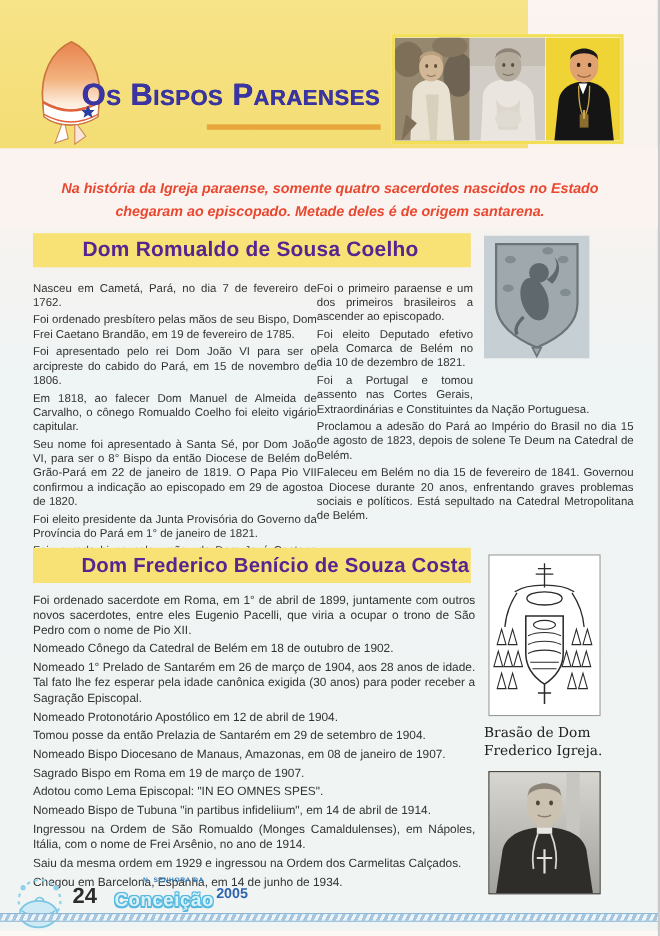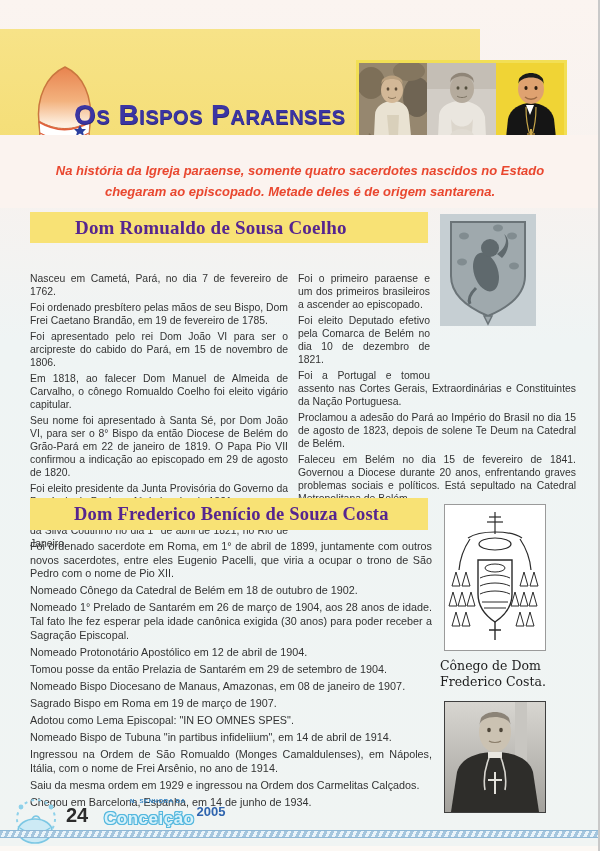--- a/index.html
+++ b/index.html
@@ -6,47 +6,47 @@
   html,body { background:#e8e8e8; }
   .page {
     position:relative; width:600px; height:851px; margin:0 auto;
     background:linear-gradient(180deg,#fbf4f0 0%,#f7f2ef 22%,#eff4f4 40%,#f0f4f3 100%);
     font-family:"Liberation Sans", sans-serif;
     overflow:hidden;
     border-right:2px solid #c9c9c9;
   }
   
   .header { position:absolute; left:0; top:0; width:480px; height:135px;
-    background:linear-gradient(180deg,#f7e388 0%,#f5df7a 70%,#f3dd74 100%);margin-top:29px; }
+    background:linear-gradient(180deg,#f7e388 0%,#f5df7a 70%,#f3dd74 100%); }
   .mitre { position:absolute; left:28px; top:36px; }
   .header-title { position:absolute; left:74px; top:70px;
     font-family:"Liberation Sans", sans-serif; font-weight:bold;
     font-variant:small-caps; font-size:28px; letter-spacing:0.5px;
     color:#3b35a3; text-shadow:0.5px 0.5px 0 #2d287f; }
   .title-underline { position:absolute; left:188px; top:113px; width:158px; height:5px;
     background:#e8a63c; }
   .photo-strip { position:absolute; left:356px; top:31px; width:211px; height:100px;
     background:#fff; border:3px solid #f2df55; display:flex; }
   .photo { width:68.3px; height:94px; overflow:hidden; }
   
   .intro { position:absolute; left:0; top:135px; width:600px; height:73px;
     background:#fbf3ef; }
   .intro-text { padding:26px 55px 0 55px; text-align:center;
     color:#e9472f; font-weight:bold; font-style:italic; font-size:13px; line-height:1.6; }
   
   .section-bar { width:398px; height:31px; background:#f8e275; }
-  .section-bar h2 { font-family:Liberation Serif, serif; font-weight:bold;
+  .section-bar h2 { font-family:Liberation Sans, sans-serif; font-weight:bold;
     font-size:19px; color:#56258f; line-height:31px; padding-left:45px;
     letter-spacing:0.2px; white-space:nowrap; }
   .sec1 { position:absolute; left:30px; top:212px; width:546px; }
   .fig1 { position:absolute; top:2px; right:5px; width:141px; }
   .fig1 svg { display:block; margin-left:10px; }
   .figcap { margin-top:7px; font-family:"DejaVu Serif", serif; font-size:12.5px;
     color:#1d1d1d; line-height:1.3; }
-  .sec1-cols { display:flex; gap:10px; margin-top:29px; }
+  .sec1-cols { display:flex; gap:0; margin-top:13px; }
   .col-left { width:258px; }
   .col-right { flex:1; }
   .col-right .wrap-spacer { float:right; width:146px; height:104px; }
   .body-text p { font-size:10.4px; line-height:1.25; color:#333;
     margin:0 0 3px 0; text-align:justify; }
   .sec2 { position:absolute; left:30px; top:498px; width:546px; display:flex; gap:8px; }
   .sec2-left { width:402px; }
   .sec2-left .section-bar { height:32px; }
   .sec2-left .section-bar h2 { line-height:32px; padding-left:44px; font-size:18.5px; }
   .sec2-paras { margin-top:10px; }
@@ -256,21 +256,21 @@
             <path d="M32,70 C40,66 54,66 62,70" fill="none"></path>
             <path d="M32,78 C40,74 54,74 62,78" fill="none"></path>
             <path d="M32,86 C40,82 54,82 62,86" fill="none"></path>
             <path d="M34,94 L60,94"></path>
             <path d="M36,100 L58,100"></path>
           </g>
           <ellipse cx="47" cy="60" rx="10" ry="4" fill="#ffffff" stroke="#2b2b2b" stroke-width="1"></ellipse>
           <path d="M47,114 L47,132 M41,122 L53,122" stroke="#2b2b2b" stroke-width="1.4"></path>
         </svg>
       </div>
-      <div class="figcap">Cônego de Dom Frederico Costa.</div>
+      <div class="figcap">Brasão de Dom Frederico Igreja.</div>
 
       <div class="portrait-box">
         <svg width="100" height="110" viewBox="0 0 100 110">
           <defs>
             <linearGradient id="ptg" x1="0" y1="0" x2="0" y2="1">
               <stop offset="0" stop-color="#d8d6d1"></stop>
               <stop offset="1" stop-color="#a3a19c"></stop>
             </linearGradient>
           </defs>
           <rect width="100" height="110" fill="url(#ptg)"></rect>

